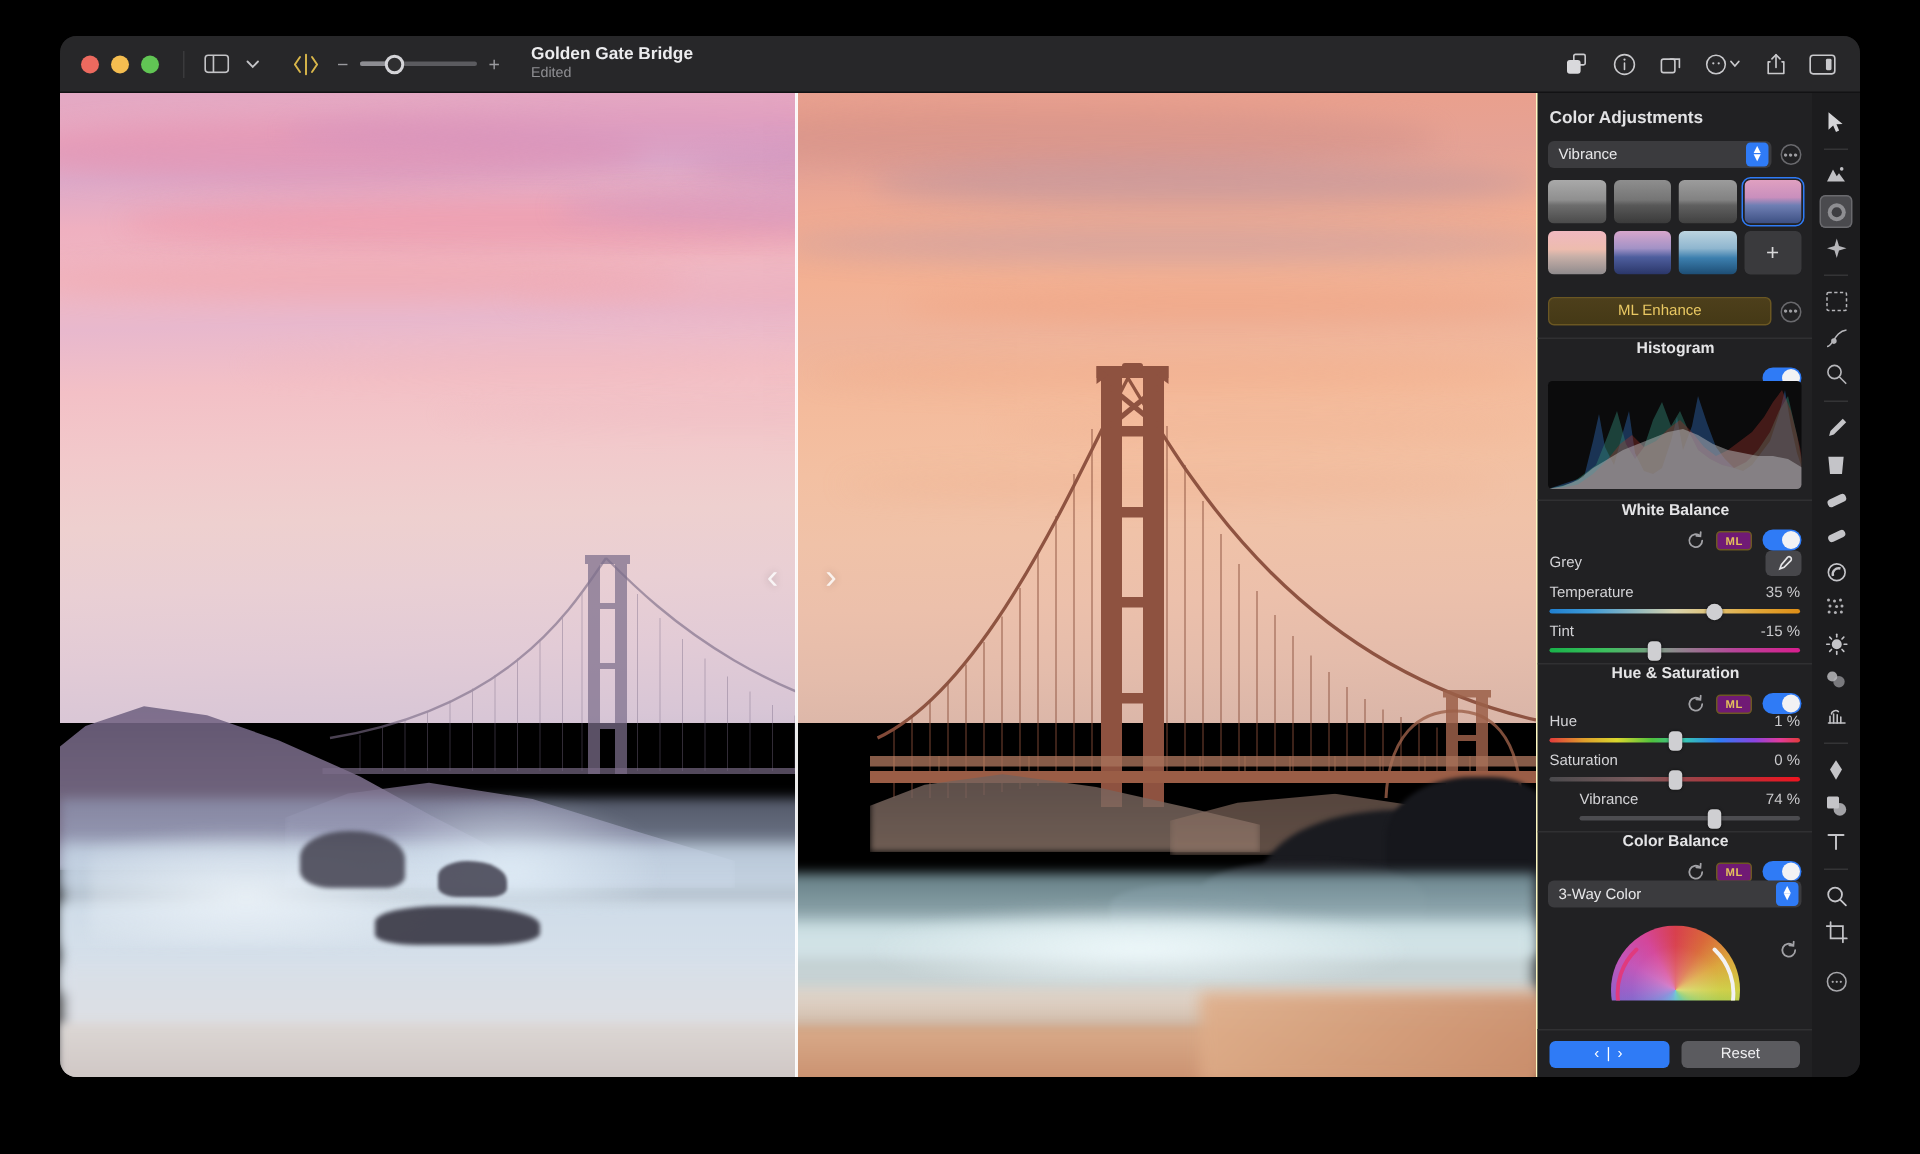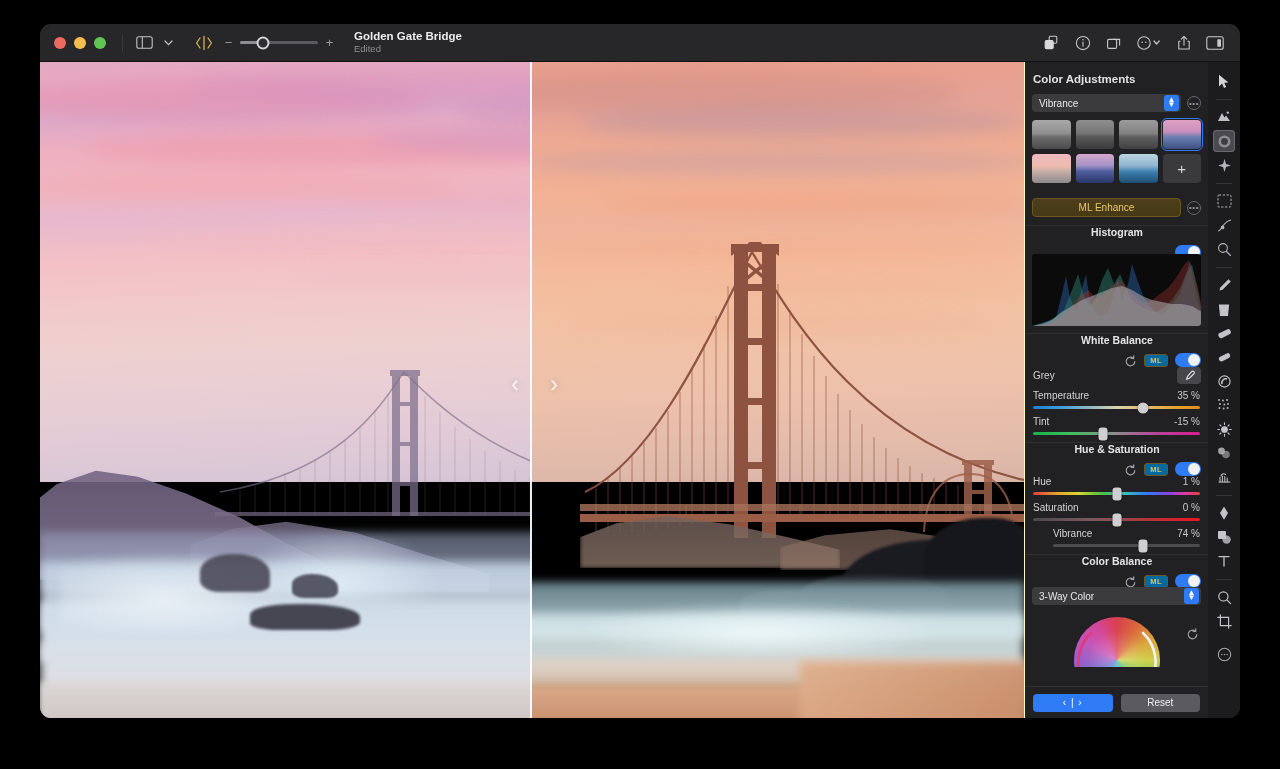--- a/index.html
+++ b/index.html
@@ -185,21 +185,21 @@
   
   .sec-head {
     height: 27px; display:flex; align-items:center;
     padding: 0 7px 0 8px; gap: 7px; flex-direction: column;
   }
   .sec-title { font-size: 10.5px; font-weight: bold; color: #e4e4e6; }
   .sec-tools { margin-left:auto; display:flex; align-items:center; gap:7px; }
   .reset-icon { width:13px; height:13px; color:#a2a2a6; }
   .ml-badge {
     height: 13px; padding: 0 5px; border-radius: 3px;
-    background: #0369a1; border: 1px solid #6d5822;
+    background: #701a75; border: 1px solid #6d5822;
     color: #e3c05c; font-size: 7.5px; font-weight: bold;
     display:flex; align-items:center; letter-spacing: 0.4px;
   }
   .toggle {
     width: 26px; height: 14px; border-radius: 7px;
     background: #2f7bf6; position: relative;
   }
   .toggle .knob {
     position:absolute; top: 1px; right: 1px;
     width: 12px; height: 12px; border-radius: 50%;

